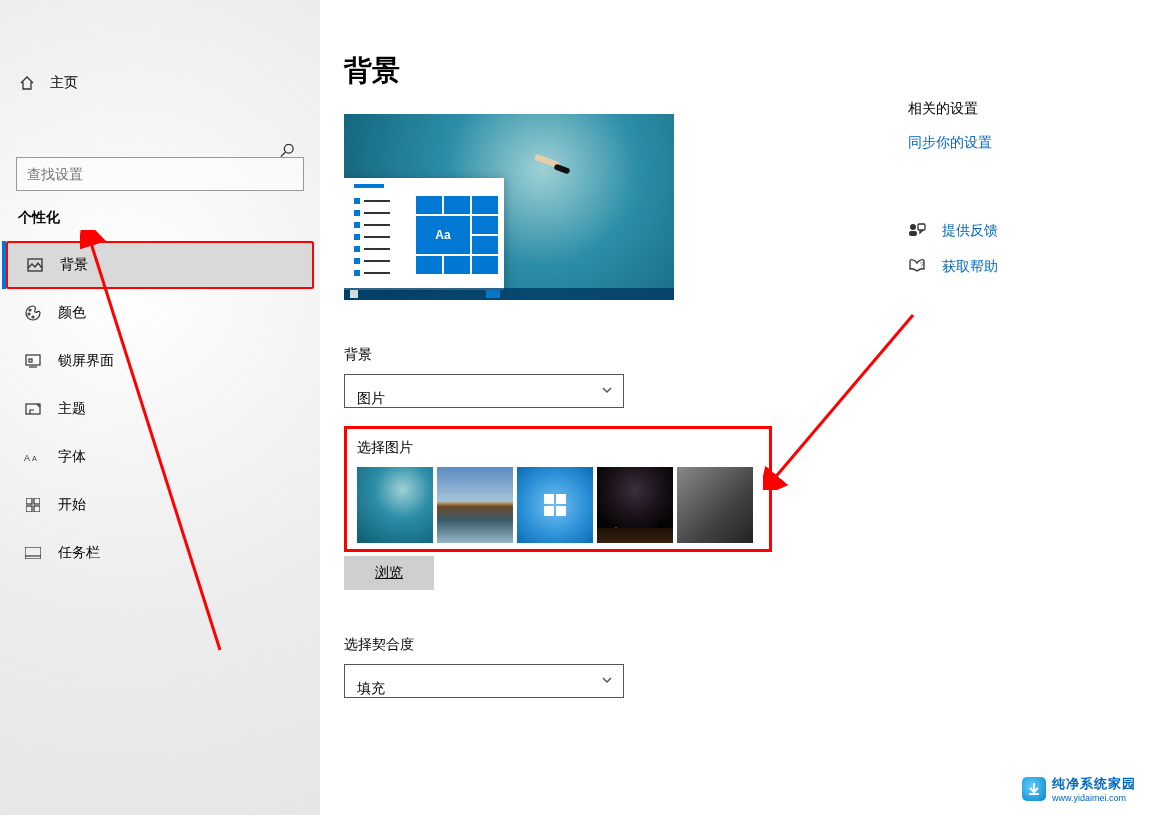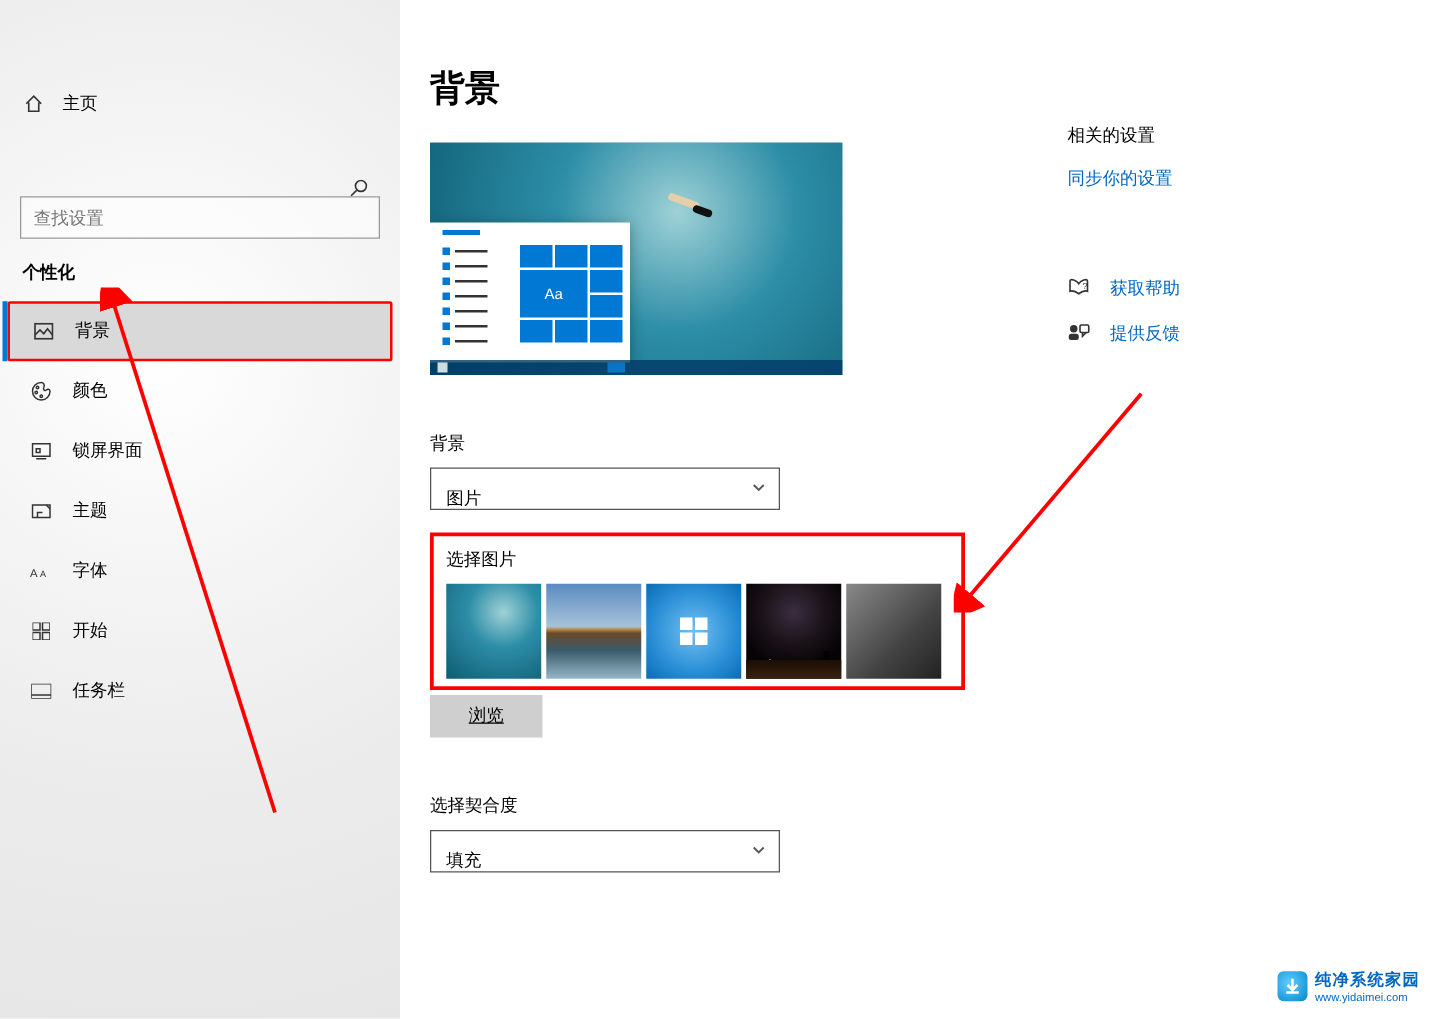--- a/index.html
+++ b/index.html
@@ -150,21 +150,21 @@
   .mini-window .mlines .ln { width:26px; height:2px; background:#333; }
   .mini-tiles {
     position:absolute; top:18px; left:72px;
     width: 82px; height: 90px;
     display:grid;
     grid-template-columns: repeat(3, 1fr);
     grid-auto-rows: 18px;
     gap: 2px;
   }
   .mini-tiles .t { background:#0078d4; }
-  .mini-tiles .t.big { grid-column: span 2; grid-row: span 2; display:flex; align-items:center; justify-content:center; color:#fff; font-size:12px; }
+  .mini-tiles .t.big { grid-column: span 2; grid-row: span 2; display:flex; align-items:center; justify-content:center; color:#fff; font-size:12px;font-weight:bold; }
   .taskbar {
     position:absolute; bottom:0; left:0; width:100%; height:12px; background:#003a66; opacity:.8;
   }
   .taskbar .tbwin { position:absolute; left:6px; top:2px; width:8px; height:8px; background:#fff; }
   .taskbar .tbmini { position:absolute; left:142px; top:2px; width:14px; height:8px; background:#0078d4; }
 
   .section-label { font-size: 14px; margin-top: 46px; margin-bottom: 10px; color:#000; }
   .section-label.tight { margin-top: 26px; }
   .dropdown {
     width: 280px;
@@ -222,21 +222,21 @@
     background:#cfcfcf;
     border:none;
     font-family:inherit;
     font-size:14px;
     margin-top: 4px;
     text-decoration: underline;
   }
 
   .right-col {
     position:absolute;
-    left: 854px;
+    left: 908px;
     top: 100px;
     width: 230px;
     font-size:14px;
   }
   .right-col .rh { color:#000; margin-bottom: 16px; }
   .right-col .rlink { color:#0067c0; margin-bottom: 22px; display:block; }
   .right-col .ricon-row { display:flex; align-items:center; gap:16px; margin-top: 18px; }
   .right-col .riicon { color:#333; width:18px; display:flex; align-items:center; justify-content:center; }
 
   
@@ -485,37 +485,37 @@
   </div>
 </div>
 
 <div class="right-col">
   <div class="rh">相关的设置</div>
   <a class="rlink">同步你的设置</a>
 
   <div style="height:30px"></div>
   <div class="ricon-row">
     <span class="riicon">
-      <svg width="18" height="18" viewBox="0 0 18 18" fill="none" stroke="#333" stroke-width="1.3">
-        <path d="M2 3 Q2 1 5 2 Q8 3 9 5 Q10 3 13 2 Q16 1 16 3 L16 11 Q13 10 9 13 Q5 10 2 11 Z"></path>
-        <text x="12" y="9" font-size="7" fill="#333" stroke="none">?</text>
-      </svg>
-    </span>
-    <span class="rlink" style="margin:0">获取帮助</span>
-  </div>
-  <div class="ricon-row">
-    <span class="riicon">
       <svg width="18" height="18" viewBox="0 0 18 18" fill="#333">
         <circle cx="5" cy="5" r="3"></circle>
           <rect x="1" y="9" width="8" height="5" rx="2"></rect>
         <rect x="10" y="2" width="7" height="6" rx="1" fill="none" stroke="#333" stroke-width="1.3"></rect>
         <path d="M12 8 L12 11 L15 8" fill="none" stroke="#333" stroke-width="1.3"></path>
       </svg>
     </span>
     <span class="rlink" style="margin:0">提供反馈</span>
+  </div>
+  <div class="ricon-row">
+    <span class="riicon">
+      <svg width="18" height="18" viewBox="0 0 18 18" fill="none" stroke="#333" stroke-width="1.3">
+        <path d="M2 3 Q2 1 5 2 Q8 3 9 5 Q10 3 13 2 Q16 1 16 3 L16 11 Q13 10 9 13 Q5 10 2 11 Z"></path>
+        <text x="12" y="9" font-size="7" fill="#333" stroke="none">?</text>
+      </svg>
+    </span>
+    <span class="rlink" style="margin:0">获取帮助</span>
   </div>
 </div>
 
 <svg class="arrow-svg" style="left:80px; top:230px;" width="160" height="430">
   <defs>
     <marker id="ah1" markerWidth="10" markerHeight="10" refX="2" refY="5" orient="auto">
       <path d="M0 0 L10 5 L0 10 Z" fill="#ff0000"></path>
     </marker>
   </defs>
   <line x1="140" y1="420" x2="10" y2="10" stroke="#ff0000" stroke-width="3" marker-end="url(#ah1)"></line>

